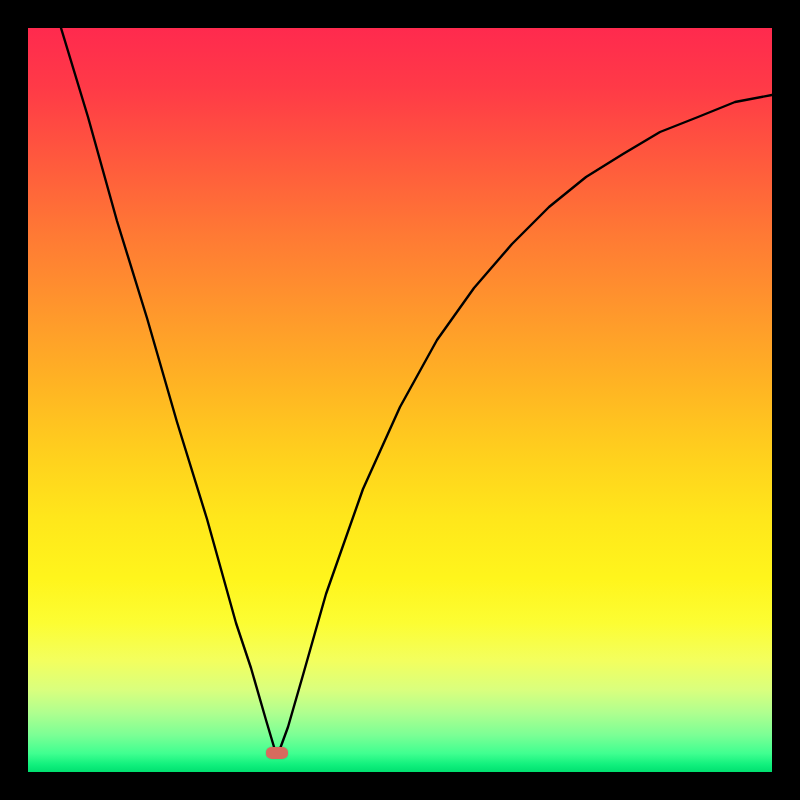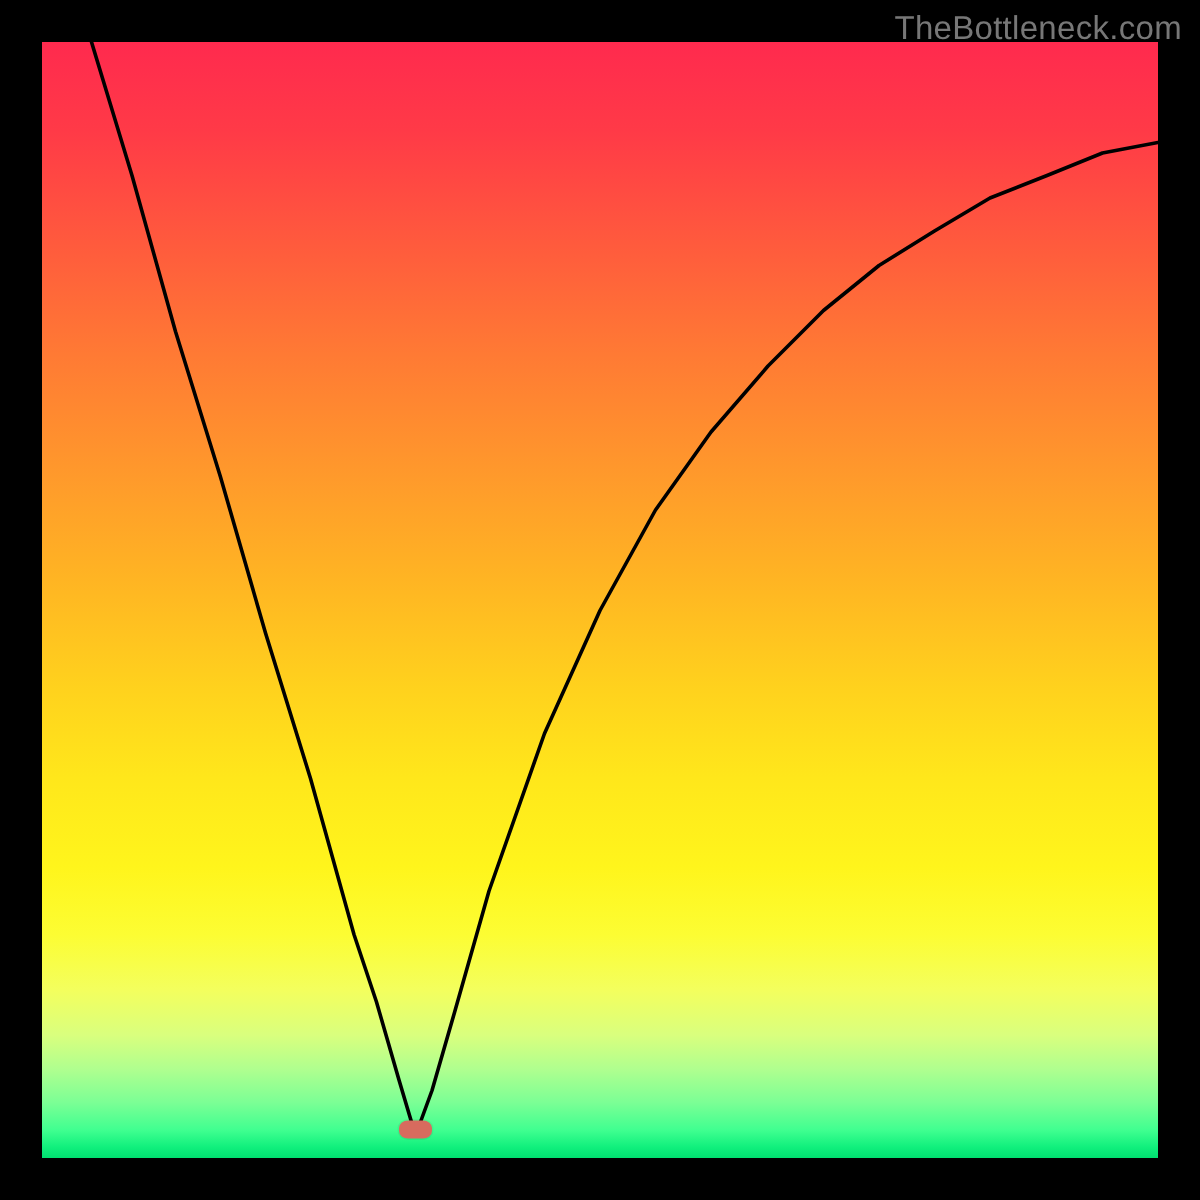--- a/index.html
+++ b/index.html
@@ -95,14 +95,13 @@
                L 521 179
                L 558 149
                L 595 126
                L 632 104
                L 670 89
                L 707 74
                L 744 67" fill="none" stroke="#000" stroke-width="2.4" stroke-linejoin="round" stroke-linecap="round"></path>
     </svg>
     <div class="marker" style="left:33.50%;top:97.50%;"></div>
   </div>
-  <div class="watermark">TheBottleneck.com</div>
 </div>
 
 </body></html>

